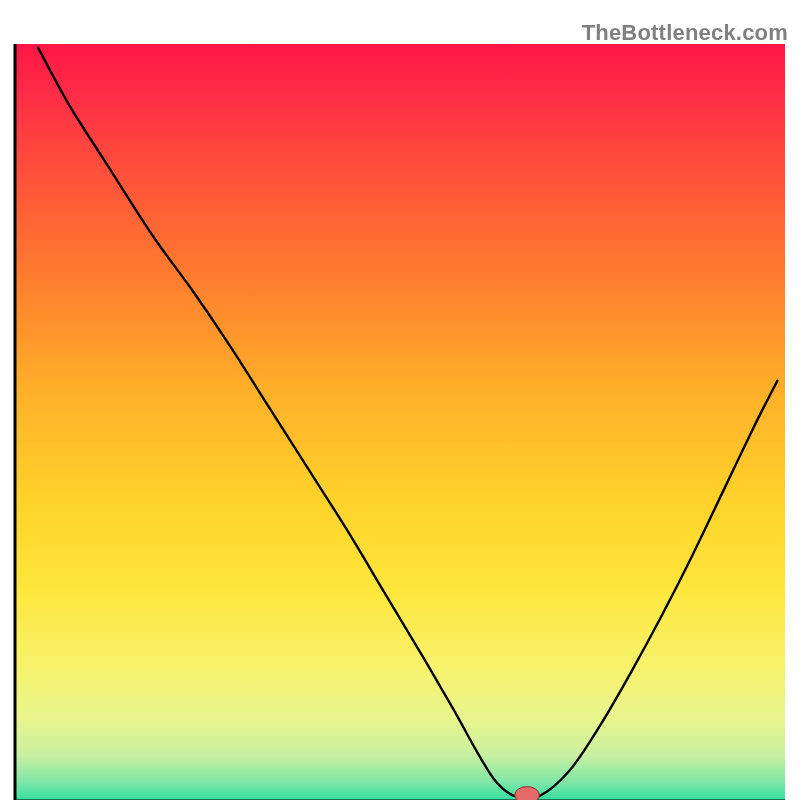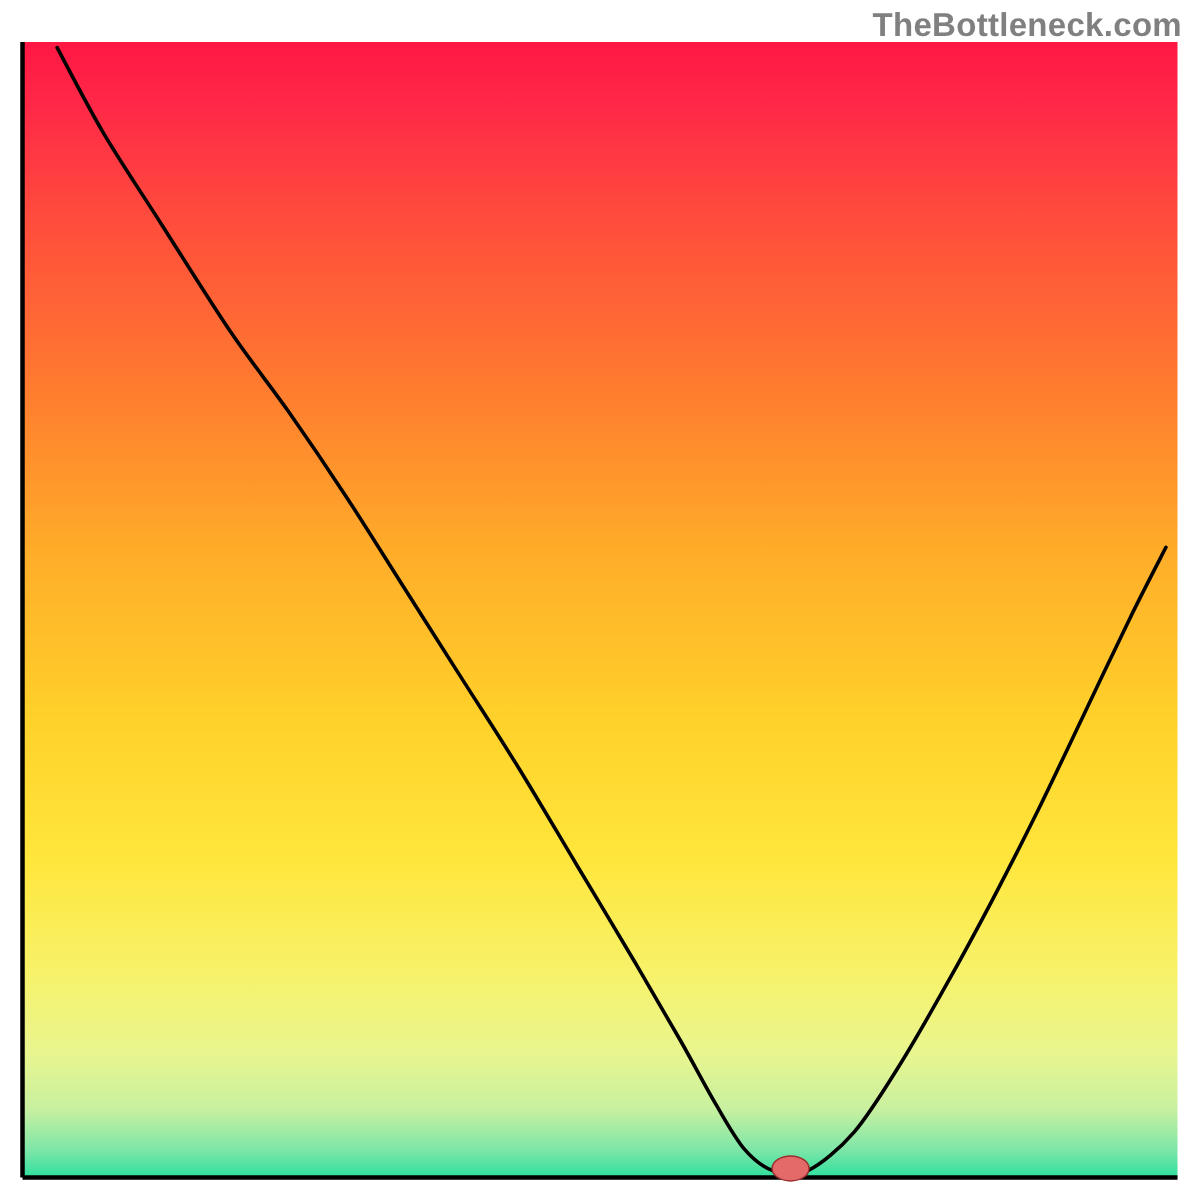--- a/index.html
+++ b/index.html
@@ -7,20 +7,21 @@
     padding: 0;
     width: 800px;
     height: 800px;
     background: #fff;
     font-family: Arial, Helvetica, sans-serif;
   }
   .chart-wrap {
     position: relative;
     width: 800px;
     height: 674px;
+    margin-top: 16px;
   }
   .watermark {
     position: absolute;
     top: 4px;
     right: 12px;
     font-size: 22px;
     font-weight: bold;
     color: #808080;
     letter-spacing: 0.2px;
   }

